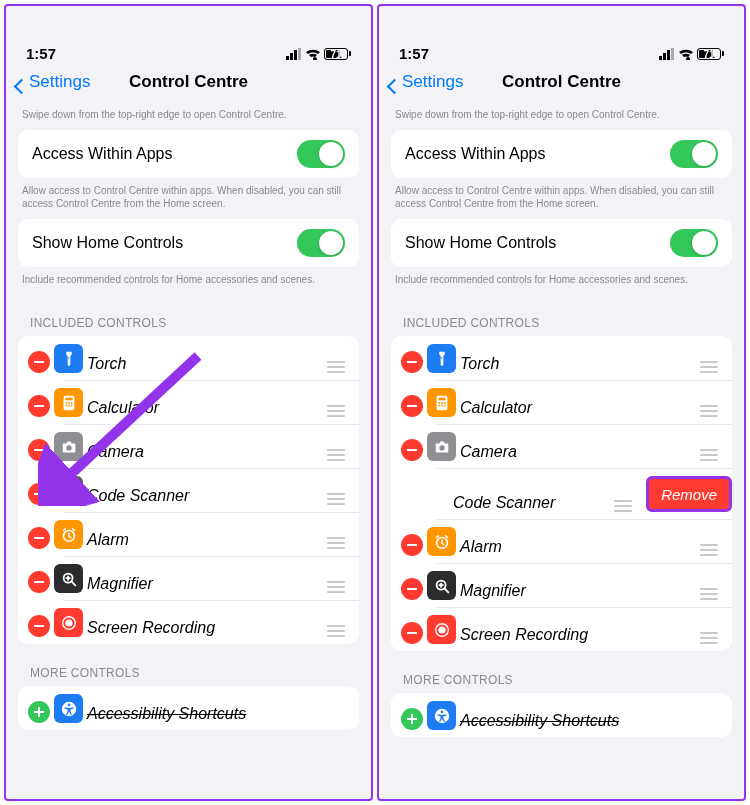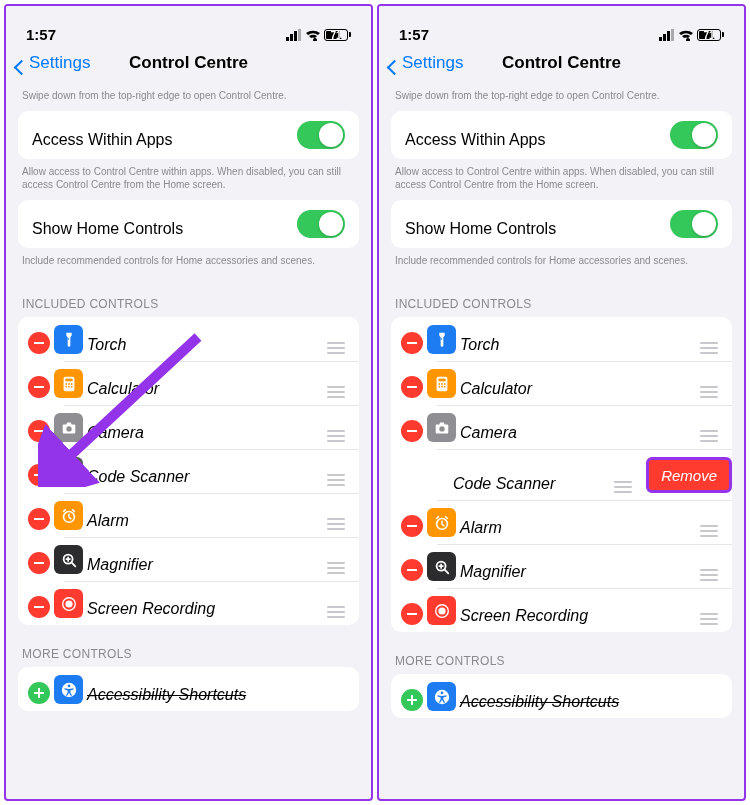--- a/index.html
+++ b/index.html
@@ -1,27 +1,27 @@
 <!DOCTYPE html>
 <html><head>
 <meta charset="utf-8">
 <style>
 * { margin:0; padding:0; box-sizing:border-box; font-family:-apple-system,BlinkMacSystemFont,"Segoe UI",sans-serif; }
 body { background:#fff; width:750px; height:805px; display:flex; gap:4px; padding:4px; }
 .phone { flex:1; border:2px solid #9333ea; border-radius:4px; background:#f2f2f7; overflow:hidden; position:relative; }
-.status-bar { display:flex; justify-content:space-between; align-items:center; padding:20px 20px 4px; background:#f2f2f7; font-size:15px; font-weight:600; }
+.status-bar { display:flex; justify-content:space-between; align-items:center; padding:3px 20px 4px; background:#f2f2f7; font-size:15px; font-weight:600;margin-top:36px; }
 .status-right { display:flex; gap:3px; align-items:center; font-size:13px; }
 .nav-bar { display:flex; align-items:center; padding:6px 10px 10px; position:relative; background:#f2f2f7; }
 .back-btn { display:flex; align-items:flex-end; color:#007aff; font-size:17px; gap:2px; }
 .nav-title { position:absolute; left:50%; transform:translateX(-50%); font-weight:600; font-size:17px; }
 .content { padding:0 0 0 0; overflow:hidden; }
 .group-desc { color:#8a8a8e; font-size:10px; padding:6px 16px 8px; line-height:1.35; }
-.section-header { color:#8a8a8e; font-size:12px; font-weight:400; padding:22px 16px 6px; letter-spacing:0.3px; }
+.section-header { color:#8a8a8e; font-size:12px; font-weight:400; padding:22px 24px 6px; letter-spacing:0.3px; }
 .cell-group { background:#fff; border-radius:10px; margin:0 12px; overflow:hidden; }
-.cell { display:flex; align-items:flex-end; padding:10px 14px; min-height:44px; position:relative; }
+.cell { display:flex; align-items:center; padding:10px 14px; min-height:44px; position:relative; }
 .cell-label { flex:1; font-size:16px; }
 .toggle { width:48px; height:28px; border-radius:14px; background:#34c759; position:relative; }
 .toggle::after { content:""; position:absolute; width:24px; height:24px; background:#fff; border-radius:50%; top:2px; right:2px; box-shadow:0 1px 3px rgba(0,0,0,0.2); }
 .list-cell { display:flex; align-items:flex-end; padding:7px 12px 7px 10px; min-height:44px; gap:4px;font-style:italic; }
 .list-cell + .list-cell { border-top:0.5px solid #e5e5ea; margin-left:46px; padding-left:10px; }
 .list-cell + .list-cell .remove-btn,.list-cell + .list-cell .add-btn { margin-left:-46px; }
 .remove-btn { width:22px; height:22px; border-radius:50%; background:#ff3b30; display:flex; align-items:center; justify-content:center; flex-shrink:0; }
 .remove-btn::before { content:""; width:10px; height:2px; background:#fff; }
 .add-btn { width:22px; height:22px; border-radius:50%; background:#34c759; display:flex; align-items:center; justify-content:center; flex-shrink:0; position:relative; }
 .add-btn::before { content:""; width:10px; height:2px; background:#fff; position:absolute; }

